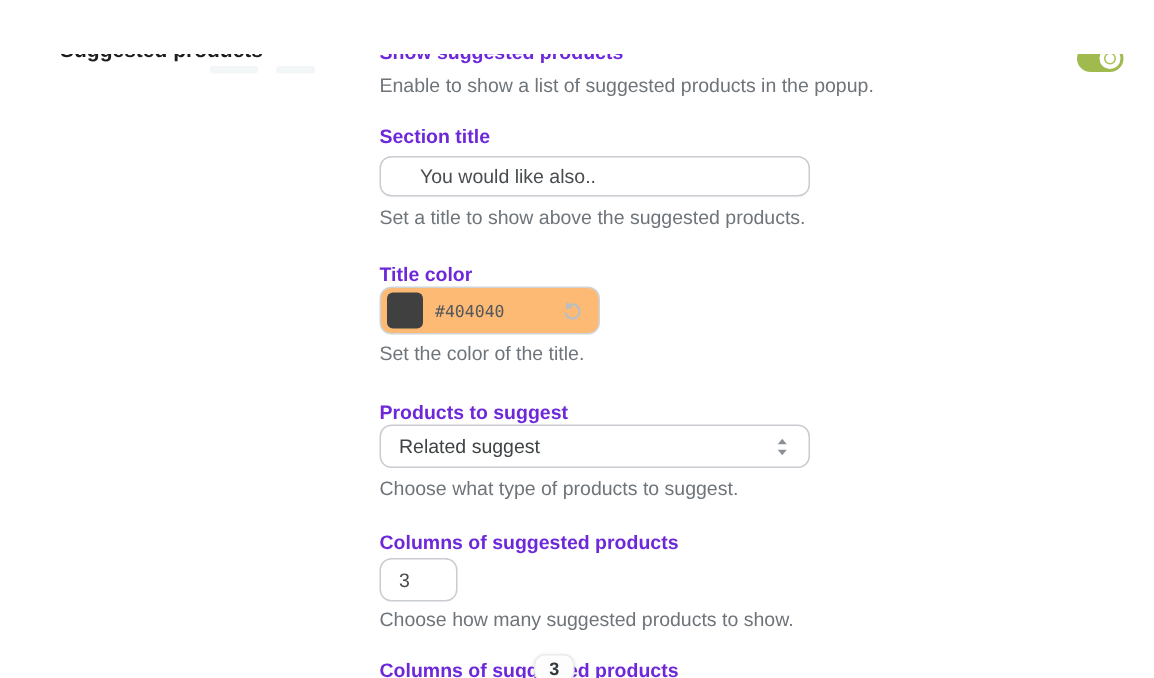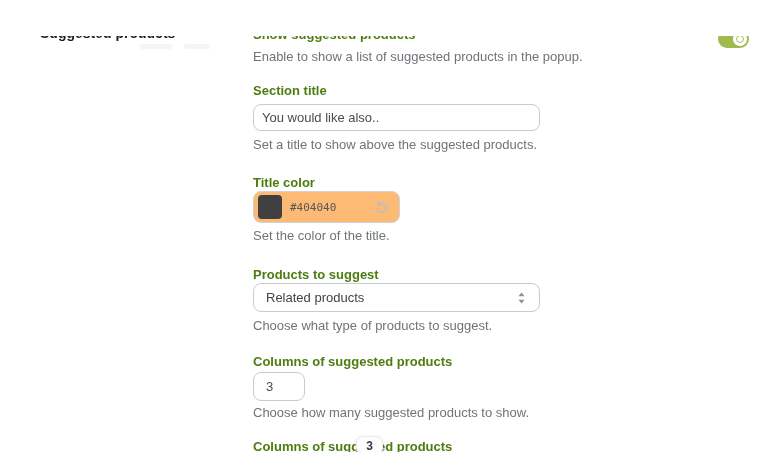--- a/index.html
+++ b/index.html
@@ -22,36 +22,36 @@
   .skeleton-bar {
     position:absolute; height:5px; background:#f2f6f6; border-radius:2px;
   }
   .sk1 { left:140px; top:8px; width:32px; }
   .sk2 { left:184px; top:8px; width:26px; }
 
   
   .form { position:absolute; left:253px; top:0; width:287px; height:452px; }
   .lbl {
     position:absolute; left:0;
-    font-size:13px; font-weight:600; color:#4d7c0f;
+    font-size:13px; font-weight:600; color:#6d28d9;
     line-height:16px; white-space:nowrap;
   }
   .help {
     position:absolute; left:0;
     font-size:13px; font-weight:400; color:#6e7479;
     line-height:16px; white-space:nowrap;
   }
   .txt-input {
     position:absolute; left:0;
     height:27px; width:287px;
     border:1px solid #c9ccd0; border-radius:8px;
     background:#ffffff;
     font-family:"Liberation Sans", sans-serif;
     font-size:13px; color:#494c4e;
-    padding:0 8px;
+    padding:0 26px;
     outline:none;
     box-shadow:0 1px 0 rgba(0,0,0,0.02);
   }
 
   
   .toggle {
     position:absolute; left:718px; top:-6px;
     width:31px; height:18px; border-radius:9px;
     background:#a0ba4e; cursor:pointer;
   }
@@ -193,21 +193,21 @@
         <svg width="15" height="15" viewBox="0 0 16 16" fill="none">
           <path d="M4.2 5.2 A5 5 0 1 1 3.4 9.5" stroke="#b9bec4" stroke-width="1.6" stroke-linecap="round"></path>
           <path d="M4.6 2.4 L4.2 5.5 L7.3 5.2" stroke="#b9bec4" stroke-width="1.6" stroke-linecap="round" stroke-linejoin="round" fill="none"></path>
         </svg>
       </span>
     </div>
     <div class="help t-color-help">Set the color of the title.</div>
 
     <div class="lbl t-type-lbl">Products to suggest</div>
     <div class="select-box">
-      <span class="select-value">Related products</span>
+      <span class="select-value">Related suggest</span>
       <span class="caret-icon">
         <svg width="11" height="14" viewBox="0 0 11 14" fill="#8a9095">
           <path d="M5.5 1.5 L8.5 5.2 H2.5 Z"></path>
           <path d="M5.5 12.5 L2.5 8.8 H8.5 Z"></path>
         </svg>
       </span>
     </div>
     <div class="help t-type-help">Choose what type of products to suggest.</div>
 
     <div class="lbl t-num-lbl">Columns of suggested products</div>

